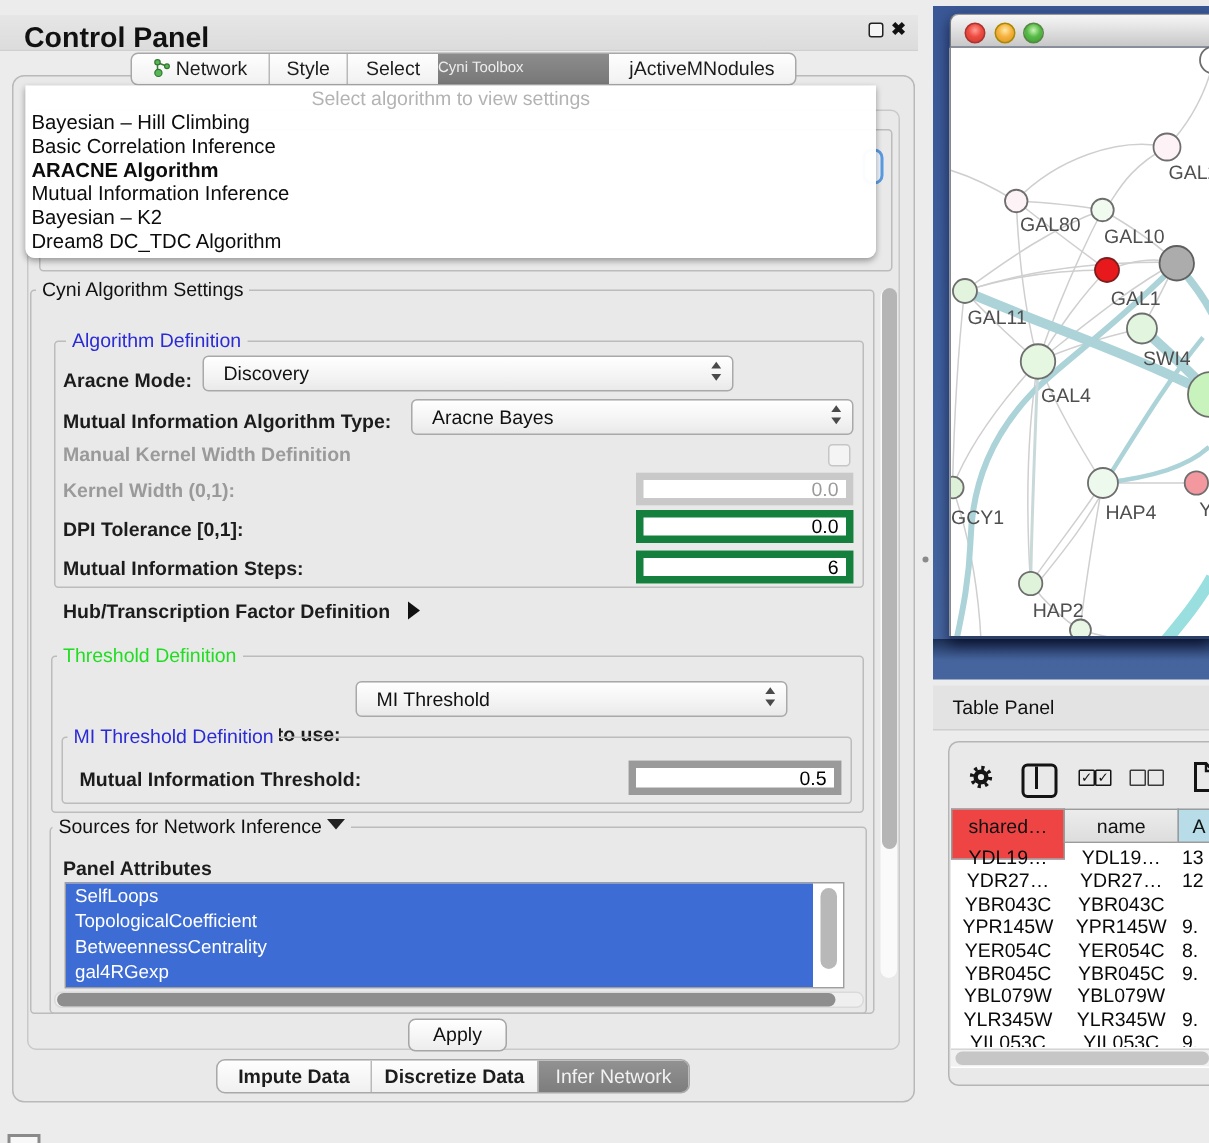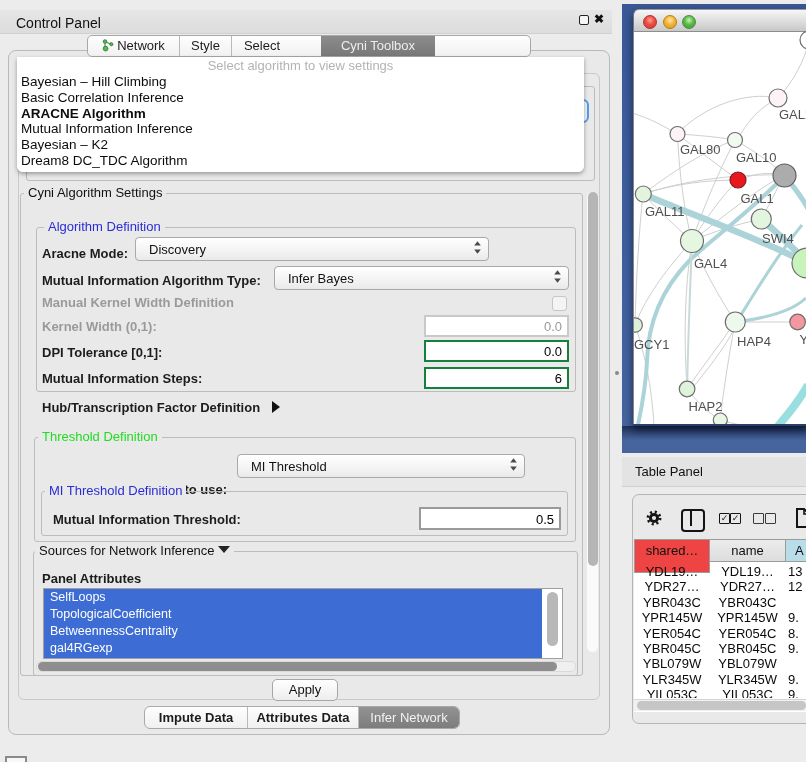--- a/index.html
+++ b/index.html
@@ -6,31 +6,31 @@
   body{width:806px;height:762px;overflow:hidden;position:relative;background:#ececec;
        font-family:"Liberation Sans", sans-serif;-webkit-font-smoothing:antialiased;}
   .abs{position:absolute;}
   .lbl{position:absolute;font-size:13px;font-weight:bold;color:#1c1c1c;white-space:nowrap;}
   .dis{color:#9a9a9a;}
   .combo{position:absolute;border:1px solid #a9a9a9;border-radius:4px;
          background:linear-gradient(#ffffff,#f1f1f1 70%,#e9e9e9);box-sizing:border-box;
          font-size:13px;color:#111;}
   .combo .ct{position:absolute;left:13px;top:50%;transform:translateY(-50%);white-space:nowrap;}
   .combo .st{position:absolute;right:6px;top:50%;transform:translateY(-50%);}
-  .field{position:absolute;box-sizing:border-box;background:#fff;border:2px solid #15803d;
+  .field{position:absolute;box-sizing:border-box;background:#fff;border:5px solid #15803d;
          font-size:13px;color:#000;text-align:right;padding-right:5px;}
   .field>span{position:absolute;right:5px;top:50%;transform:translateY(-50%);}
   .gbox{position:absolute;border:1px solid #bcbcbc;border-radius:3px;box-sizing:border-box;}
   .gtitle{position:absolute;background:#e9e9e9;padding:0 4px;font-size:13px;white-space:nowrap;line-height:14px;}
 </style>
 </head>
 <body>
 
 <div class="abs" style="left:0;top:10px;width:612px;height:23px;background:linear-gradient(#e6e6e6,#dcdcdc);border-bottom:1px solid #d0d0d0;"></div>
-<div class="abs" style="left:16px;top:15px;font-size:14px;color:#111;">Control Panel</div>
+<div class="abs" style="left:16px;top:15px;font-size:19px;color:#111;font-weight:bold;">Control Panel</div>
 <div class="abs" style="left:579px;top:15px;width:8px;height:8px;border:1.5px solid #222;border-radius:2px;background:#f5f5f5;"></div>
 <div class="abs" style="left:594px;top:12px;font-size:12px;font-weight:bold;color:#111;">✖</div>
 
 <div class="abs" style="left:8px;top:50px;width:602px;height:685px;border:1px solid #b9b9b9;border-radius:8px;background:#e9e9e9;box-sizing:border-box;"></div>
 
 <div class="abs" style="left:18px;top:73px;width:582px;height:627px;border:1px solid #c9c9c9;border-radius:6px;box-sizing:border-box;"></div>
 
 <div class="gbox" style="left:26px;top:86px;width:569px;height:95px;"></div>
 <div class="abs" style="left:575px;top:99px;width:14px;height:24px;border:2px solid #5b9ae0;border-radius:6px;background:#eef4fb;box-sizing:border-box;"></div>
 
@@ -47,21 +47,21 @@
 <div class="combo" style="left:135px;top:237px;width:354px;height:24px;">
     <span class="ct">Discovery</span>
     <span class="st"><svg width="9" height="15" viewBox="0 0 9 15">
         <path d="M4.5 1.2 L7.8 5.6 L1.2 5.6 Z" fill="#4a4a4a"></path>
         <path d="M4.5 13.8 L7.8 9.4 L1.2 9.4 Z" fill="#4a4a4a"></path>
       </svg></span>
   </div>
 
 <div class="lbl" style="left:42px;top:273px;">Mutual Information Algorithm Type:</div>
 <div class="combo" style="left:274px;top:266px;width:295px;height:24px;">
-    <span class="ct">Infer Bayes</span>
+    <span class="ct">Aracne Bayes</span>
     <span class="st"><svg width="9" height="15" viewBox="0 0 9 15">
         <path d="M4.5 1.2 L7.8 5.6 L1.2 5.6 Z" fill="#4a4a4a"></path>
         <path d="M4.5 13.8 L7.8 9.4 L1.2 9.4 Z" fill="#4a4a4a"></path>
       </svg></span>
   </div>
 
 <div class="lbl dis" style="left:42px;top:295px;">Manual Kernel Width Definition</div>
 <div class="abs" style="left:552px;top:296px;width:15px;height:15px;border:1px solid #c6c6c6;border-radius:3px;background:#f4f4f4;box-sizing:border-box;"></div>
 
 <div class="lbl dis" style="left:42px;top:319px;">Kernel Width (0,1):</div>
@@ -112,34 +112,35 @@
 <div class="abs" style="left:50px;top:589px;font-size:12.5px;color:#fff;line-height:17px;">SelfLoops<br>TopologicalCoefficient<br>BetweennessCentrality<br>gal4RGexp</div>
 <div class="abs" style="left:547px;top:592px;width:11px;height:54px;background:#b8b8b8;border-radius:6px;"></div>
 
 <div class="abs" style="left:36px;top:661px;width:540px;height:11px;background:#efefef;border-radius:5px;border:1px solid #dadada;box-sizing:border-box;"></div>
 <div class="abs" style="left:38px;top:662px;width:519px;height:9px;background:#8e8e8e;border-radius:5px;"></div>
 
 <div class="abs" style="left:272px;top:679px;width:66px;height:22px;border:1px solid #a6a6a6;border-radius:5px;background:linear-gradient(#ffffff,#ededed);box-sizing:border-box;text-align:center;line-height:20px;font-size:13px;color:#111;">Apply</div>
 
 <div class="abs" style="left:144px;top:706px;width:316px;height:23px;border:1px solid #a9a9a9;border-radius:6px;background:linear-gradient(#fefefe,#f0f0f0);box-sizing:border-box;overflow:hidden;display:flex;">
   <div style="width:102px;text-align:center;line-height:21px;font-size:13px;color:#1c1c1c;font-weight:bold;border-right:1px solid #b9b9b9;">Impute Data</div>
-  <div style="width:110px;text-align:center;line-height:21px;font-size:13px;color:#1c1c1c;font-weight:bold;border-right:1px solid #b9b9b9;">Attributes Data</div>
+  <div style="width:110px;text-align:center;line-height:21px;font-size:13px;color:#1c1c1c;font-weight:bold;border-right:1px solid #b9b9b9;">Discretize Data</div>
   <div style="flex:1;text-align:center;line-height:21px;font-size:13px;color:#f2f2f2;background:linear-gradient(#929292,#7d7d7d);">Infer Network</div>
 </div>
 
 <div class="abs" style="left:87px;top:35px;width:444px;height:22px;border:1px solid #a8a8a8;border-radius:5px;background:linear-gradient(#fefefe,#f1f1f1);box-sizing:border-box;overflow:hidden;display:flex;">
   <div style="width:91px;text-align:center;line-height:20px;font-size:13px;color:#1c1c1c;border-right:1px solid #b9b9b9;"><svg width="12" height="13" viewBox="0 0 12 13" style="vertical-align:-2px;margin-right:3px;">
         <path d="M3 3 L3 9 M3.5 3 L9 5" stroke="#3a7a3a" stroke-width="1"></path>
         <circle cx="3" cy="2.5" r="1.8" fill="#58b658" stroke="#2f7a2f" stroke-width="0.8"></circle>
         <circle cx="9.3" cy="5.2" r="1.6" fill="#58b658" stroke="#2f7a2f" stroke-width="0.8"></circle>
         <circle cx="3.6" cy="9.6" r="2.4" fill="#58b658" stroke="#2f7a2f" stroke-width="0.8"></circle>
       </svg>Network</div>
   <div style="width:51px;text-align:center;line-height:20px;font-size:13px;color:#1c1c1c;border-right:1px solid #b9b9b9;">Style</div>
   <div style="width:60px;text-align:center;line-height:20px;font-size:13px;color:#1c1c1c;">Select</div>
-  <div style="width:114px;text-align:center;line-height:20px;font-size:13px;color:#ededed;background:linear-gradient(#8c8c8c,#787878);margin-left:29px;">Cyni Toolbox</div>
+  <div style="width:114px;line-height:20px;font-size:10px;color:#ededed;background:linear-gradient(#8c8c8c,#787878);">Cyni Toolbox</div>
+  <div style="flex:1;text-align:center;line-height:20px;font-size:13px;color:#1c1c1c;">jActiveMNodules</div>
 </div>
 
 <div class="abs" style="left:17px;top:57px;width:567px;height:115px;background:rgba(255,255,255,0.97);border-radius:0 0 6px 6px;box-shadow:0 2px 4px rgba(0,0,0,0.35);"></div>
 <div class="abs" style="left:17px;top:58px;width:567px;text-align:center;font-size:13px;color:#b3b3b3;line-height:16px;">Select algorithm to view settings</div>
 <div class="abs" style="left:21px;top:74px;font-size:13.5px;color:#0c0c0c;line-height:15.8px;">Bayesian – Hill Climbing<br>Basic Correlation Inference<br><b>ARACNE Algorithm</b><br>Mutual Information Inference<br>Bayesian – K2<br>Dream8 DC_TDC Algorithm</div>
 
 <div class="abs" style="left:5px;top:756px;width:18px;height:12px;border:2px solid #8a8a8a;background:#f8f8f8;"></div>
 
 <div class="abs" style="left:622px;top:4px;width:184px;height:449px;background:linear-gradient(#3a5896,#3e5f9f 55%,#46659e);"></div>
 <div class="abs" style="left:622px;top:426px;width:184px;height:14px;background:linear-gradient(rgba(16,30,60,0.75),rgba(62,95,159,0));"></div>

